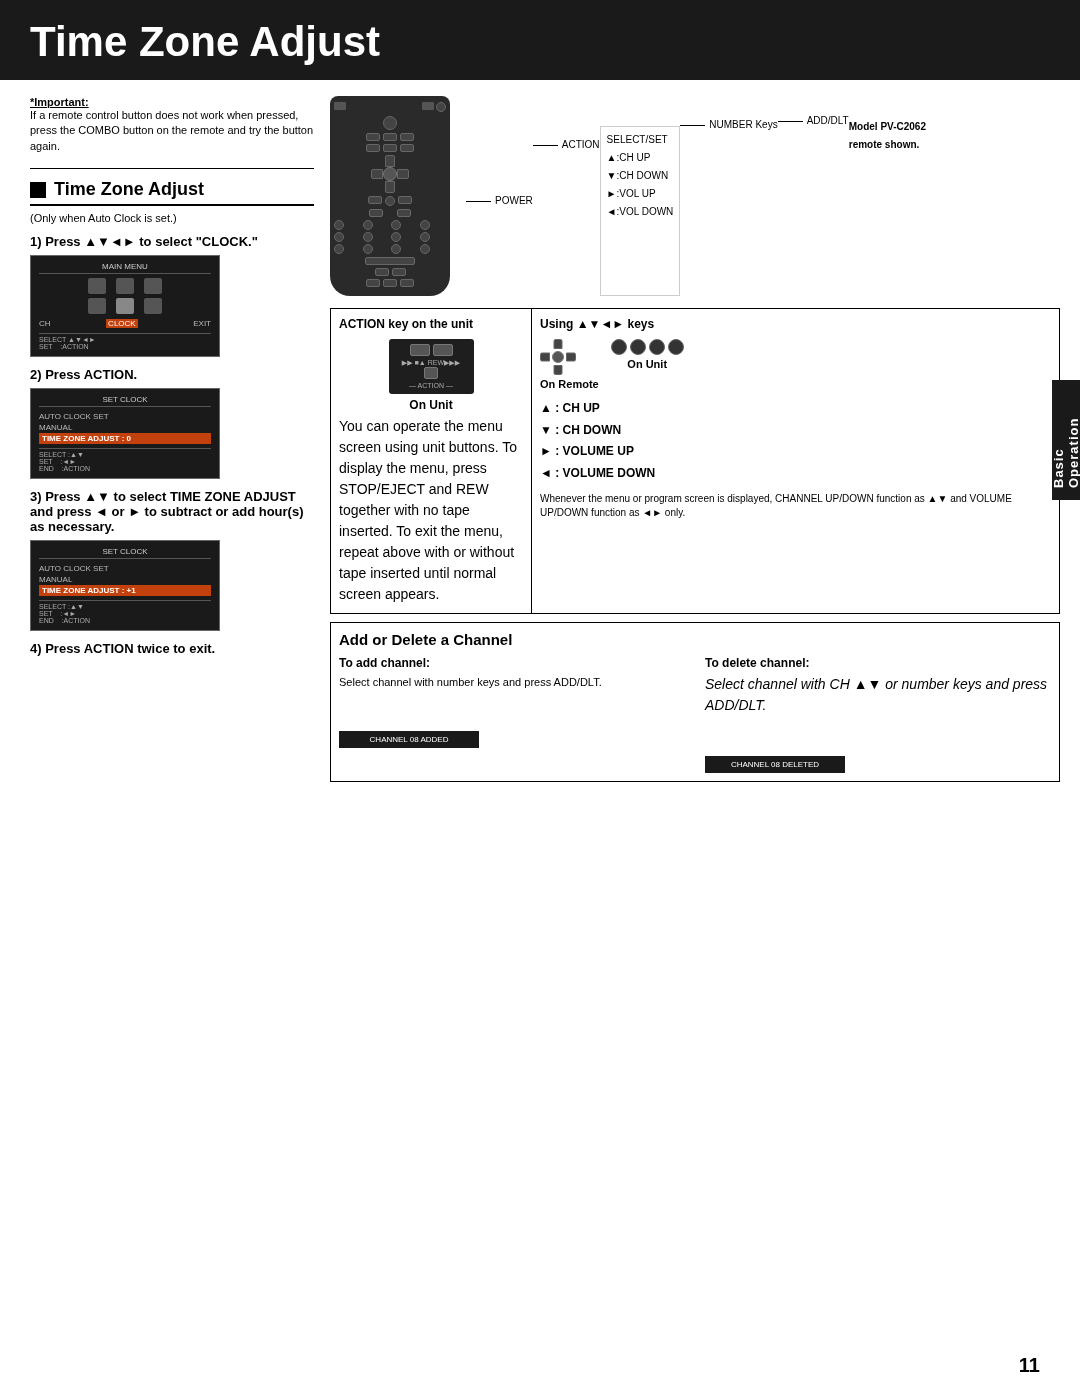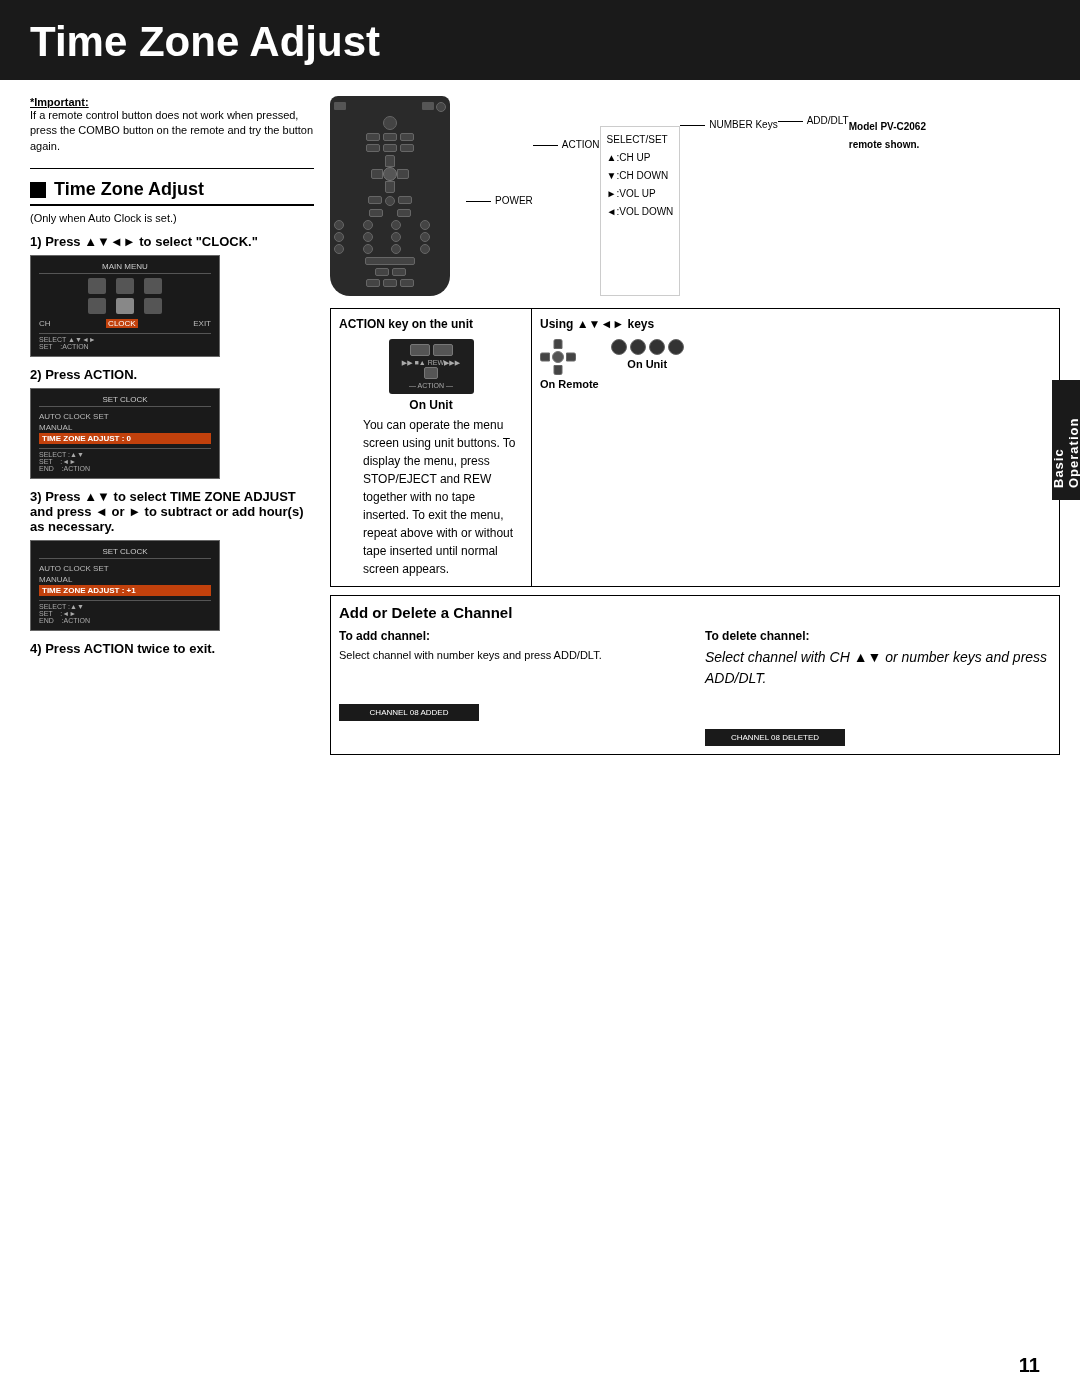--- a/index.html
+++ b/index.html
@@ -608,21 +608,21 @@
               <div class="ua-btn ua-btn-rect"></div>
               <div class="ua-btn ua-btn-rect"></div>
             </div>
             <div class="ua-label">▶▶ ■▲ REW▶▶▶</div>
             <div class="unit-action-row">
               <div class="ua-btn ua-btn-sq"></div>
             </div>
             <div class="ua-label">— ACTION —</div>
           </div>
           <div style="text-align:center; font-size:12px; font-weight:bold; margin:4px 0;">On Unit</div>
-          <p style="font-size:12px; line-height:1.5;margin-left:24px;">You can operate the menu screen using unit buttons. To display the menu, press STOP/EJECT and REW together with no tape inserted. To exit the menu, repeat above with or without tape inserted until normal screen appears.</p>
+          <p style="font-size:14px; line-height:1.5;">You can operate the menu screen using unit buttons. To display the menu, press STOP/EJECT and REW together with no tape inserted. To exit the menu, repeat above with or without tape inserted until normal screen appears.</p>
         </div>
 
         <div class="using-keys-outer" style="flex:1; padding:8px;">
           <div style="font-weight:bold; font-size:12px; margin-bottom:8px;">
             <span>Using ▲▼◄► keys</span>
           </div>
 
           <div style="display:flex; gap:12px; align-items:flex-start; margin-bottom:8px;">
 
             <div>
@@ -640,21 +640,28 @@
               <div class="num-keys-4">
                 <div class="nk4"></div>
                 <div class="nk4"></div>
                 <div class="nk4"></div>
                 <div class="nk4"></div>
               </div>
               <div style="text-align:center;font-size:11px;font-weight:bold;margin-top:3px;">On Unit</div>
             </div>
           </div>
 
-
+          <div style="font-size:12px; line-height:1.8; font-weight:bold;">
+            <div>▲ : CH UP</div>
+            <div>▼ : CH DOWN</div>
+            <div>► : VOLUME UP</div>
+            <div>◄ : VOLUME DOWN</div>
+          </div>
+
+          <p style="font-size:10px; margin-top:8px; line-height:1.4;">Whenever the menu or program screen is displayed, CHANNEL UP/DOWN function as ▲▼ and VOLUME UP/DOWN function as ◄► only.</p>
 
         </div>
       </div>
 
       <div class="add-delete-outer">
         <div style="font-size:15px; font-weight:bold; margin-bottom:8px;">Add or Delete a Channel</div>
         <div style="display:flex; gap:20px;">
 
           <div style="flex:1;">
             <div style="font-weight:bold; font-size:12px; margin-bottom:4px;">To add channel:</div>

